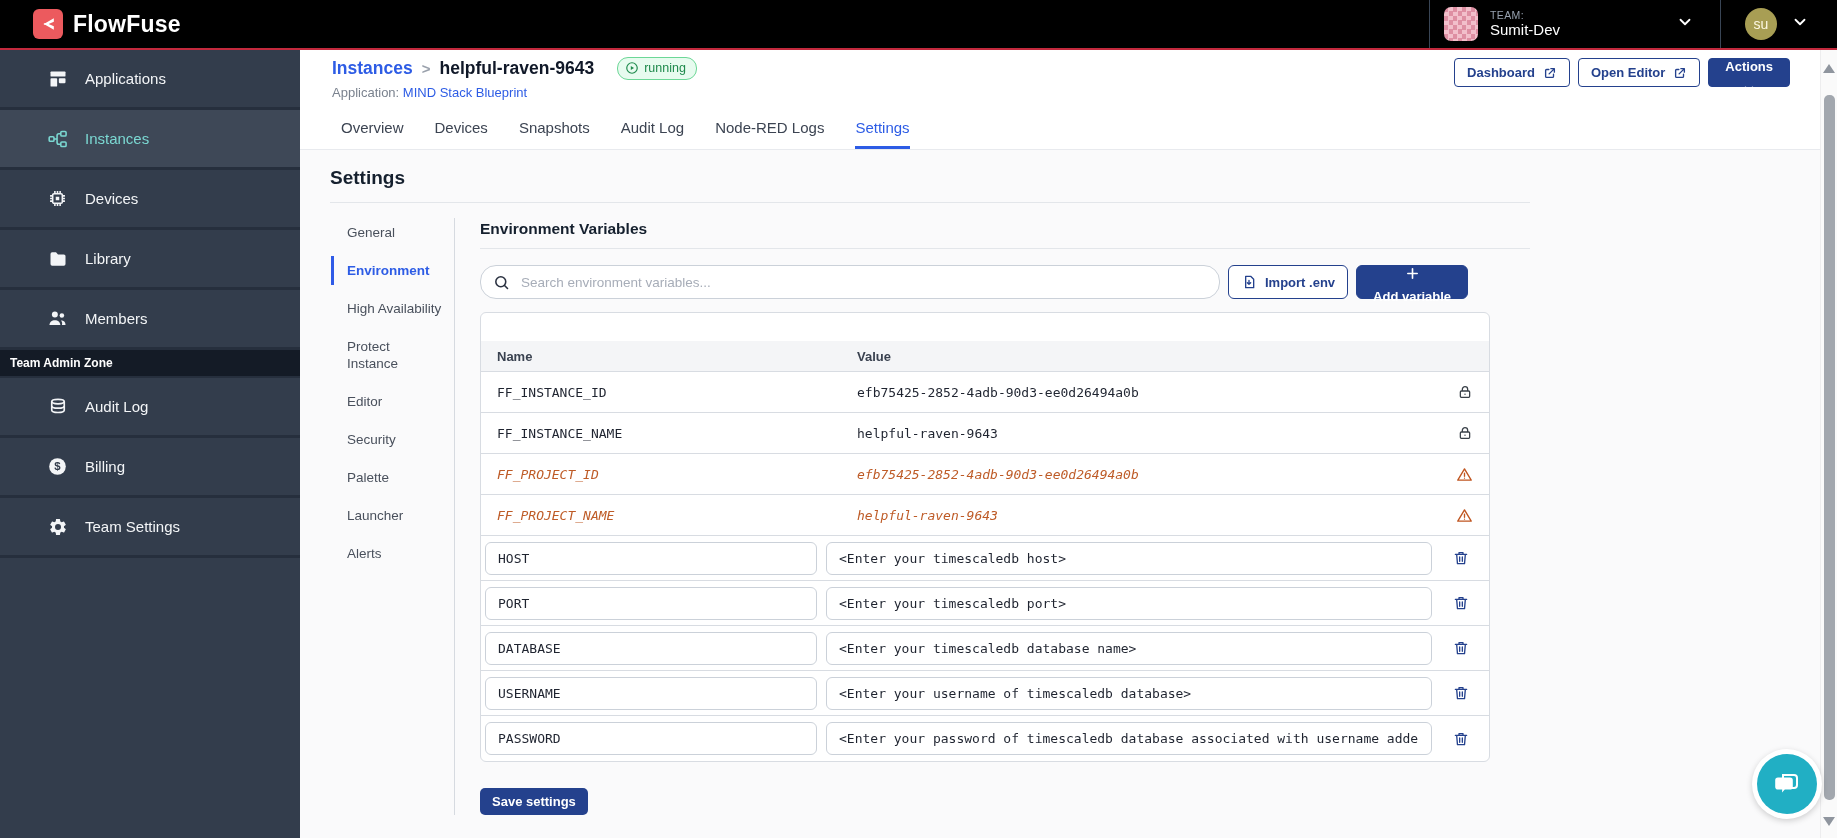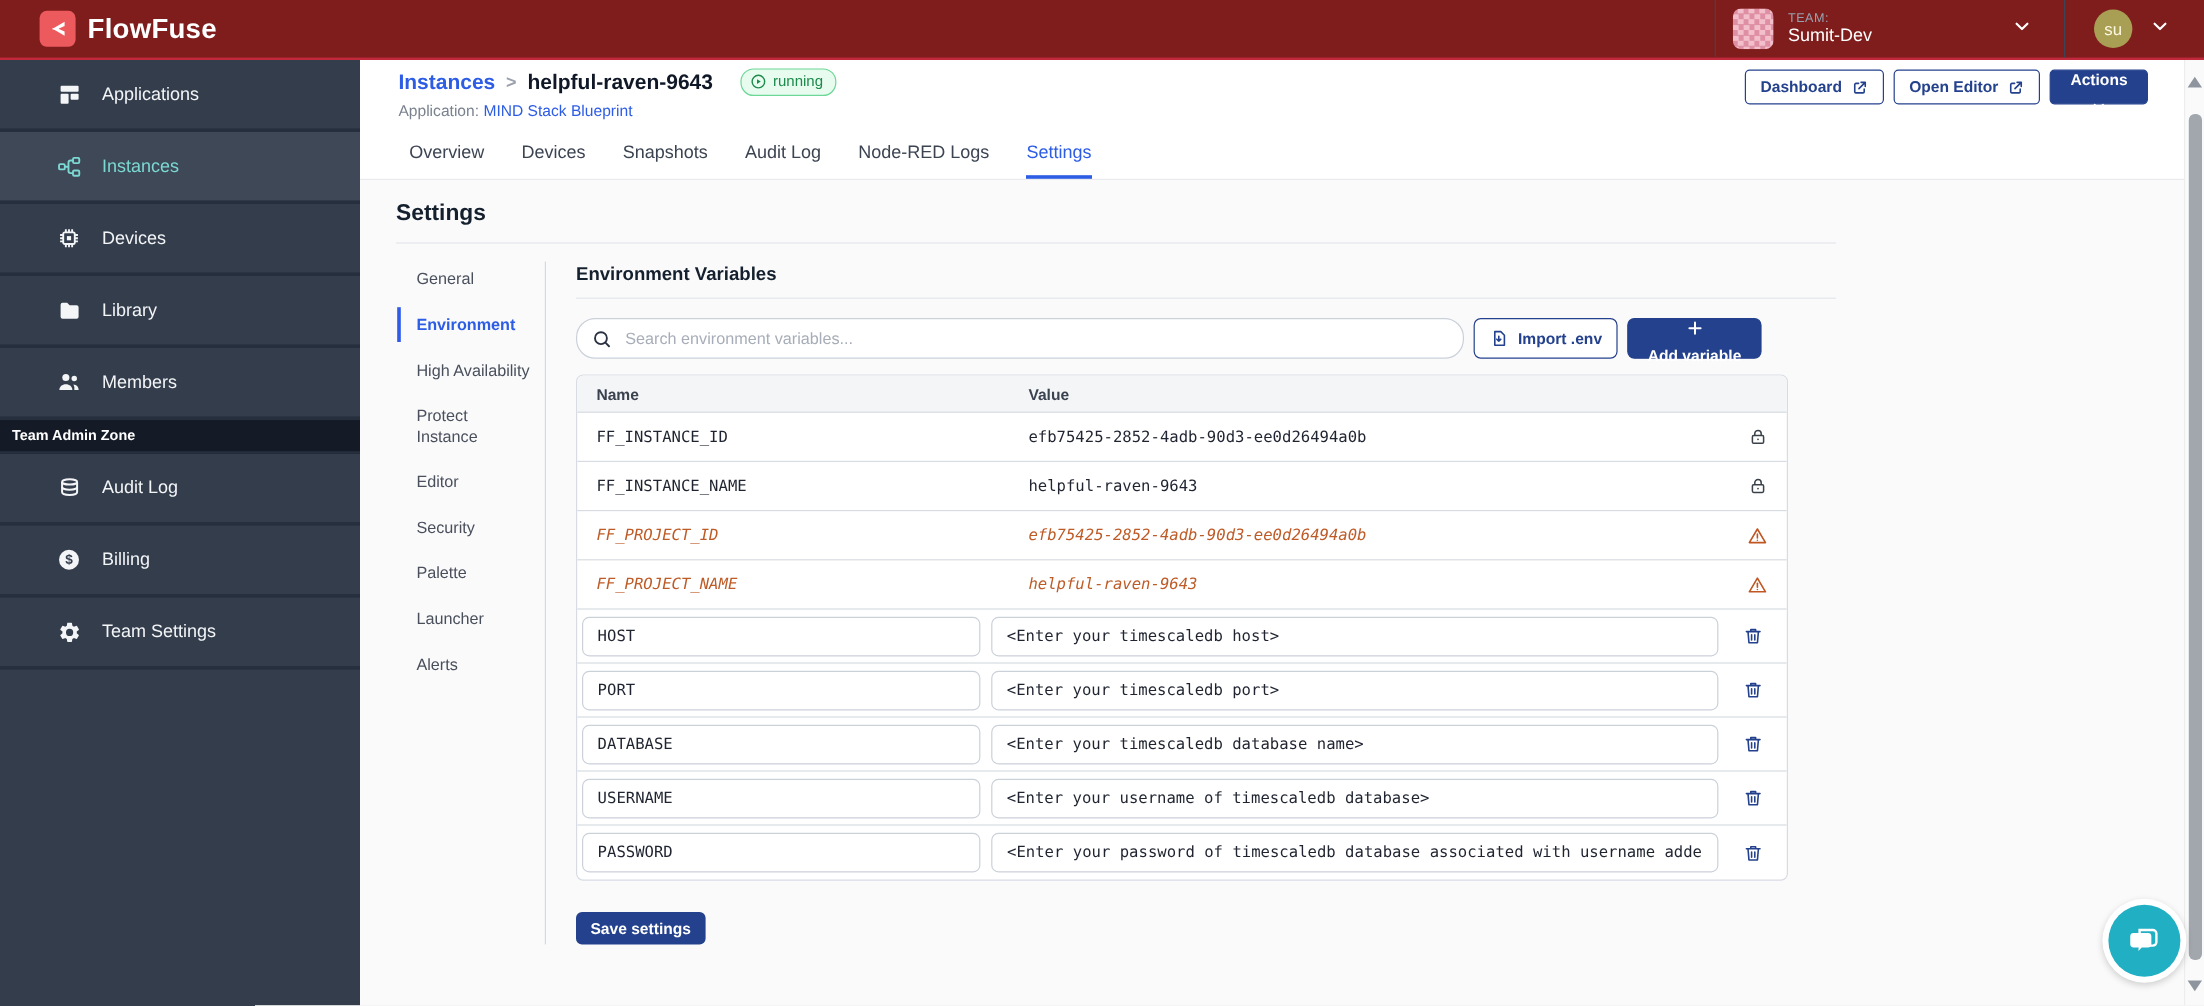--- a/index.html
+++ b/index.html
@@ -1,20 +1,20 @@
 <!DOCTYPE html>
 <html><head>
 <meta charset="utf-8">
 <style>
   html,body{margin:0;padding:0;}
   body{font-family:"Liberation Sans",sans-serif;background:#e8e8e8;}
   .app{position:relative;width:1837px;height:838px;background:#FAFAFB;overflow:hidden;}
 
   
-  .topbar{position:absolute;left:0;top:0;width:1837px;height:48px;background:#7f1d1d;border-bottom:2px solid #C3293D;display:flex;align-items:center;justify-content:space-between;z-index:5;}
+  .topbar{position:absolute;left:0;top:0;width:1837px;height:48px;background:#000000;border-bottom:2px solid #C3293D;display:flex;align-items:center;justify-content:space-between;z-index:5;}
   .brand{display:flex;align-items:center;gap:10px;padding-left:33px;cursor:pointer;}
   .logo-box{width:30px;height:30px;border-radius:6px;background:#EC5A5E;display:flex;align-items:center;justify-content:center;}
   .brand-name{color:#FFFFFF;font-size:23px;font-weight:700;letter-spacing:.2px;}
   .topbar-right{display:flex;align-items:center;height:100%;}
   .team-select{display:flex;align-items:center;height:100%;padding:0 26px 0 14px;border-left:1px solid #39455​5;border-left:1px solid #394555;border-right:1px solid #394555;cursor:pointer;min-width:250px;}
   .team-avatar{width:34px;height:34px;border-radius:7px;background:
       repeating-conic-gradient(#F2BFCB 0 25%,#DE8FA3 0 50%);background-size:9px 9px;margin-right:12px;}
   .team-text{display:flex;flex-direction:column;line-height:1.15;}
   .team-label{color:#97A1AF;font-size:10.5px;letter-spacing:.4px;}
   .team-name{color:#FFFFFF;font-size:15px;}
@@ -59,21 +59,21 @@
 
   .env-panel{padding-left:25px;width:1050px;}
   .env-panel h3{margin:0;padding:2px 0 10px;font-size:15.5px;font-weight:700;color:#15202E;border-bottom:1px solid #E3E6EA;}
   .toolbar{display:flex;gap:8px;margin-top:16px;}
   .search{width:740px;height:34px;box-sizing:border-box;border:1px solid #CBD1D9;border-radius:16px;background:#FFFFFF;display:flex;align-items:center;padding:0 10px 0 12px;gap:9px;}
   .search input{border:none;outline:none;flex:1;font-size:13.5px;color:#2A3140;background:transparent;}
   .search input::placeholder{color:#A7ADB8;}
   .toolbar .btn{height:34px;border-radius:6px;box-sizing:border-box;}
 
   .env-table{margin-top:13px;width:1008px;border:1px solid #D8DCE2;border-radius:6px;background:#FFFFFF;overflow:hidden;}
-  .t-head{display:grid;grid-template-columns:360px 1fr 49px;height:30px;align-items:center;background:#F4F5F7;border-bottom:1px solid #D8DCE2;color:#3A4250;font-size:13px;font-weight:700;}
+  .t-head{display:grid;grid-template-columns:360px 1fr 49px;height:30px;align-items:center;background:#F4F5F7;border-bottom:1px solid #D8DCE2;color:#3A4250;font-size:13px;font-weight:700;margin-top:28px;}
   .t-head span{padding-left:16px;}
   .t-row{display:grid;grid-template-columns:360px 1fr 49px;height:40px;align-items:center;border-bottom:1px solid #D8DCE2;font-family:"DejaVu Sans Mono",monospace;font-size:13px;color:#1F2430;}
   .t-row .cell{padding-left:16px;overflow:hidden;white-space:nowrap;}
   .t-row .icon-cell{display:flex;justify-content:center;}
   .t-row.deprecated{color:#BE5B27;font-style:italic;}
   .t-row-edit{display:flex;align-items:center;height:45px;border-bottom:1px solid #D8DCE2;padding-left:4px;box-sizing:border-box;}
   .t-row-edit:last-child,.t-row:last-child{border-bottom:none;}
   .t-row-edit input{height:33px;box-sizing:border-box;border:1px solid #CBD1D9;border-radius:6px;background:#FFFFFF;font-family:"DejaVu Sans Mono",monospace;font-size:13px;color:#1F2430;padding:0 12px;outline:none;}
   .in-name{width:332px;margin-right:9px;}
   .in-value{width:606px;}

